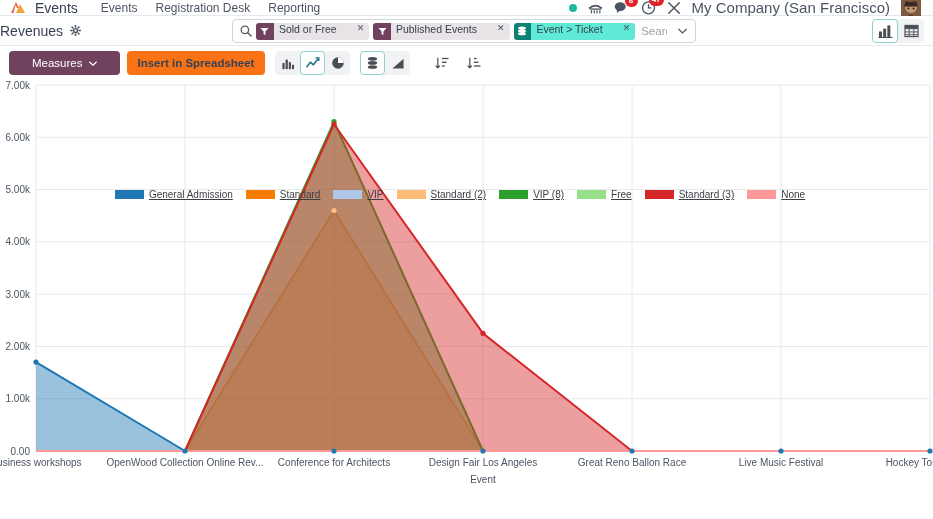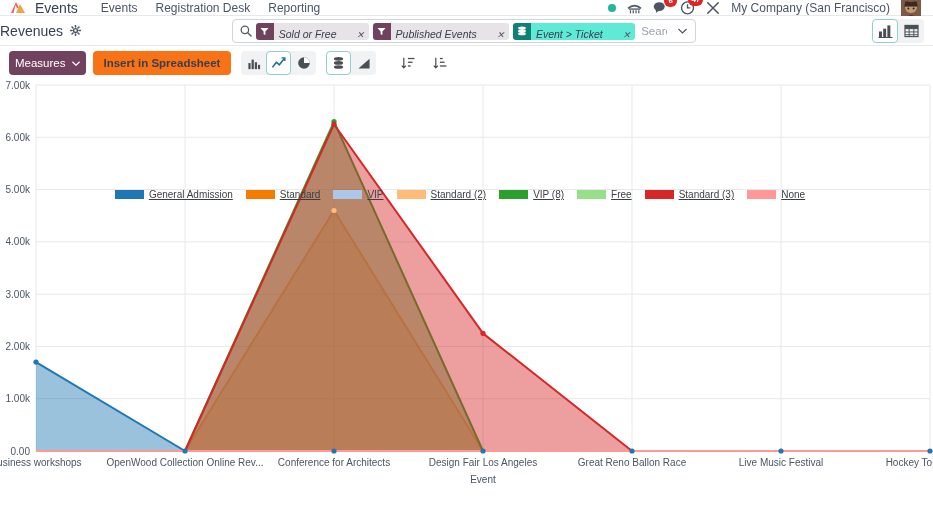--- a/index.html
+++ b/index.html
@@ -31,21 +31,21 @@
   }
   .nav-right { margin-left:auto; display:flex; align-items:center; gap:11px; padding-right:4px; }
   .dot-online { width:8px; height:8px; border-radius:50%; background:#21b799; display:block; }
   .ico { position:relative; display:flex; align-items:center; justify-content:center; color:#4b5563; }
   .badge {
     position:absolute; top:-6px; right:-8px;
     background:#e02424; color:#fff; font-size:8px; line-height:1;
     border-radius:8px; padding:2px 3px 2px 3px; min-width:13px; text-align:center;
     font-weight:bold;
   }
-  .company-name { font-size:12px; color:#4b5563; white-space:nowrap; }
+  .company-name { font-size:15px; color:#4b5563; white-space:nowrap; }
   .avatar {
     width:20px; height:20px; border-radius:3px; overflow:hidden;
     background:#8b5e3c; display:block;
   }
 
   
   .cp {
     height:30px; display:flex; align-items:center; padding:0 0;
     background:#fff; border-bottom:1px solid #e7e9ed; position:relative;
   }
@@ -61,22 +61,22 @@
   .search-icon { color:#6b7280; font-size:12px; display:flex; }
   .facet {
     display:flex; align-items:center; height:17px; border-radius:3px;
     overflow:hidden; font-size:10.5px; max-width:160px;
   }
   .facet-ico {
     display:flex; align-items:center; justify-content:center;
     width:19px; height:17px; color:#fff; font-size:9px;
   }
   .facet-body {
-    display:flex; align-items:flex-end; gap:20px; padding:0 5px 0 5px;
-    height:17px; color:#374151; white-space:nowrap;font-style:italic;
+    display:flex; align-items:flex-start; gap:20px; padding:0 5px 0 5px;
+    height:17px; color:#374151; white-space:nowrap;
   }
   .facet-x { font-size:9px; color:#4b5563; cursor:pointer; }
   .facet.filter .facet-ico { background:#71425e; }
   .facet.filter .facet-body { background:#e8e3e6; }
   .facet.groupby .facet-ico { background:#0f8074; }
   .facet.groupby .facet-body { background:#5eead4; }
   .search-input {
     flex:1; border:none; outline:none; font-size:11.5px; color:#374151;
     font-family:"Liberation Sans", sans-serif; background:transparent; min-width:30px;
   }
@@ -93,21 +93,21 @@
   }
   .vbtn.active { background:#fff; border-color:#8ed1cd; }
 
   
   .toolbar {
     height:34px; display:flex; align-items:center; gap:7px;
     padding:0 9px; background:#fff;
   }
   .btn-measures {
     background:#71425e; color:#fff; border:none; border-radius:4px;
-    height:24px; padding:0 6px; font-size:11.5px; cursor:pointer;
+    height:24px; padding:0 23px; font-size:11.5px; cursor:pointer;
     display:flex; align-items:center; gap:6px;
     font-family:"Liberation Sans", sans-serif;
   }
   .btn-spread {
     background:#f97316; color:#374151; border:none; border-radius:4px;
     height:24px; padding:0 11px; font-size:11.5px; cursor:pointer;
     font-family:"Liberation Sans", sans-serif; font-weight:bold;
   }
   .btn-group { display:flex; background:#f1f2f4; border-radius:4px; margin-left:3px; }
   .gbtn {

